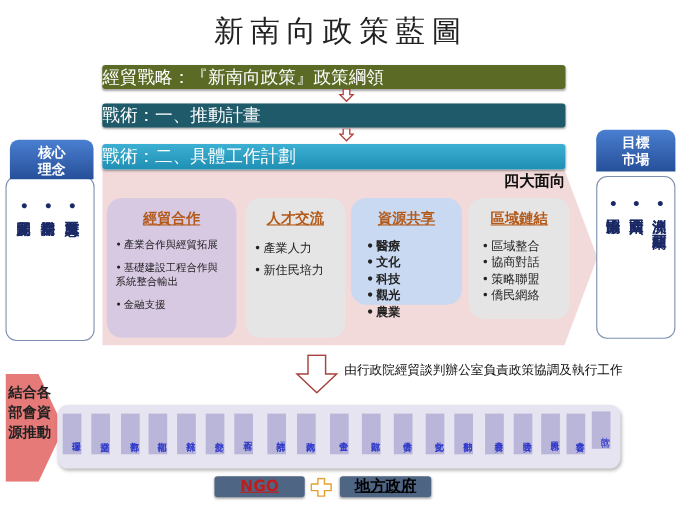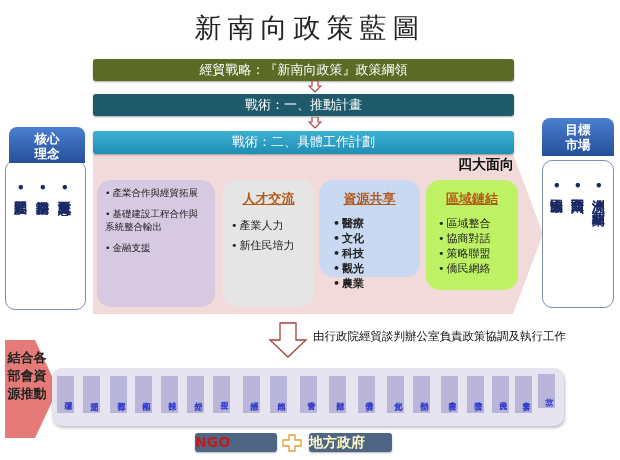--- a/index.html
+++ b/index.html
@@ -1,42 +1,42 @@
 <!DOCTYPE html>
 <html><head>
 <meta charset="utf-8">
 <style>
   * { box-sizing: border-box; margin: 0; padding: 0; }
   body { width: 620px; height: 460px; background: #ffffff; position: relative; overflow: hidden;
          font-family: "DejaVu Sans", sans-serif; }
   .abs { position: absolute; }
   .title { left: 0; top: 10px; width: 620px; text-align: center; font-family: "DejaVu Serif", serif;
            font-size: 27px; color: #222; letter-spacing: 6px; }
-  .bar { border-radius: 3px; color: #fff; text-align: center; font-family: "DejaVu Serif", serif;
-         font-size: 13px; line-height: 21px; box-shadow: 0 1px 2px rgba(0,0,0,0.35); }
+  .bar { border-radius: 3px; color: #fff; text-align: left; font-family: "DejaVu Serif", serif;
+         font-size: 16px; line-height: 21px; box-shadow: 0 1px 2px rgba(0,0,0,0.35); }
   .bar1 { left: 93px; top: 59px; width: 421px; height: 22px; background: #5b6b26; }
   .bar2 { left: 93px; top: 94px; width: 421px; height: 22px; background: #1f5a6b; }
   .bar3 { left: 93px; top: 131px; width: 421px; height: 23px;
           background: linear-gradient(#3cb0d3, #1f8fb4); }
   .down-arrow-small { width: 14px; height: 12px; }
   .pink-area { left: 93px; top: 154px; width: 450px; height: 160px; }
   .four-title { left: 93px; top: 156px; width: 421px; text-align: right; font-weight: bold; font-size: 14px; color: #111; }
   .card { border-radius: 14px; padding: 6px 8px; }
   .card-title { text-align: center; font-weight: bold; font-size: 13px; color: #b35a1a;
                 text-decoration: underline; margin: 4px 0 8px; }
   .card ul { list-style: none; }
   .card li { font-size: 10px; color: #222; line-height: 14px; }
   .card li::before { content: "•"; margin-right: 2px; }
   .c1 { left: 97px; top: 180px; width: 118px; height: 127px; background: #d8c9e3; }
   .c1 li { margin-bottom: 8px; font-size: 9.5px; line-height: 13px; }
   .c2 { left: 223px; top: 180px; width: 91px; height: 127px; background: #e5e5e5; }
   .c2 li { font-size: 11px; line-height: 20px; }
   .c3 { left: 319px; top: 180px; width: 101px; height: 97px; background: #c9d9f1; }
   .c3 li { font-size: 11px; line-height: 15px; font-weight: bold; }
-  .c4 { left: 426px; top: 180px; width: 92px; height: 110px; background: #bef264; }
+  .c4 { left: 426px; top: 180px; width: 92px; height: 110px; background: #e5e5e5; }
   .c4 li { font-size: 11px; line-height: 15px; }
   .side-head { border-radius: 8px 8px 0 0; color: #fff; text-align: center; font-weight: bold;
                font-size: 12.5px; line-height: 15px; padding-top: 4px;
                background: linear-gradient(#4a7fd1, #264f99); }
   .side-body { background: #fff; border: 1.5px solid #7d8fb0; border-radius: 10px; }
   .core-head { left: 9px; top: 127px; width: 76px; height: 36px; }
   .core-body { left: 5px; top: 160px; width: 81px; height: 150px; }
   .mkt-head { left: 542px; top: 118px; width: 72px; height: 38px; }
   .mkt-body { left: 542px; top: 160px; width: 72px; height: 148px; }
   .vcol { position: absolute; writing-mode: vertical-rl; font-weight: bold; font-size: 13px;
@@ -45,24 +45,24 @@
   .down-big { left: 268px; top: 322px; width: 40px; height: 36px; }
   .coord-text { left: 313px; top: 329px; font-size: 11.5px; color: #111; }
   .left-arrow { left: 5px; top: 340px; width: 53px; height: 98px; }
   .left-arrow-text { left: 6px; top: 349px; width: 42px; text-align: center; font-weight: bold;
                      font-size: 13px; line-height: 18px; color: #222; }
   .agency-panel { left: 52px; top: 368px; width: 512px; height: 58px; border-radius: 10px;
                   background: #e6e4f0; box-shadow: 1px 2px 3px rgba(0,0,0,0.25); }
   .agency { position: absolute; top: 376px; width: 17px; background: #b9b6d9; color: #2a33c9;
             font-size: 8.5px; line-height: 11px; text-align: center; padding: 2px 0; writing-mode: vertical-rl;
             text-orientation: upright; letter-spacing: 0px; height: 37px; }
-  .tag { top: 433px; height: 19px; border-radius: 3px; background: #4f6584; 
-         font-weight: bold; font-size: 14px; line-height: 19px; box-shadow: 0 1px 2px rgba(0,0,0,0.3); }
+  .tag { top: 433px; height: 19px; border-radius: 3px; background: #4f6584; text-align: center;
+         font-weight: bold; font-size: 14px; line-height: 19px; box-shadow: 0 1px 2px rgba(0,0,0,0.3); text-decoration: underline; }
   .ngo { left: 195px; width: 82px; color: #c01c1c; }
-  .local { left: 309px; width: 83px; color: #fef9c3; }
+  .local { left: 309px; width: 83px; color: #000000; }
   .plus { left: 282px; top: 434px; width: 20px; height: 18px; }
 </style>
 </head>
 <body>
 
 <div class="abs title">新南向政策藍圖</div>
 
 <div class="abs bar bar1">經貿戰略：『新南向政策』政策綱領</div>
 <svg class="abs down-arrow-small" style="left:308px;top:81px" viewBox="0 0 14 12">
   <path d="M4 0 H10 V5 H13 L7 11 L1 5 H4 Z" fill="#fff" stroke="#b04040" stroke-width="1.2"></path>
@@ -72,20 +72,21 @@
   <path d="M4 0 H10 V5 H13 L7 11 L1 5 H4 Z" fill="#fff" stroke="#b04040" stroke-width="1.2"></path>
 </svg>
 
 <svg class="abs pink-area" viewBox="0 0 450 160" preserveAspectRatio="none">
   <polygon points="0,0 420,0 450,80 420,160 0,160" fill="#f3dada"></polygon>
 </svg>
 <div class="abs bar bar3">戰術：二、具體工作計劃</div>
 <div class="abs four-title">四大面向</div>
 
 <div class="abs card c1">
+  <div class="card-title">經貿合作</div>
   <ul>
     <li>產業合作與經貿拓展</li>
     <li>基礎建設工程合作與系統整合輸出</li>
     <li>金融支援</li>
   </ul>
 </div>
 <div class="abs card c2">
   <div class="card-title">人才交流</div>
   <ul>
     <li>產業人力</li>

